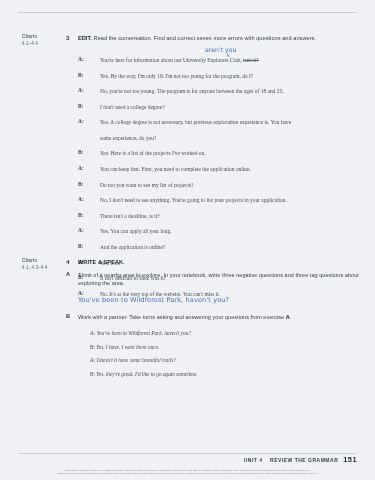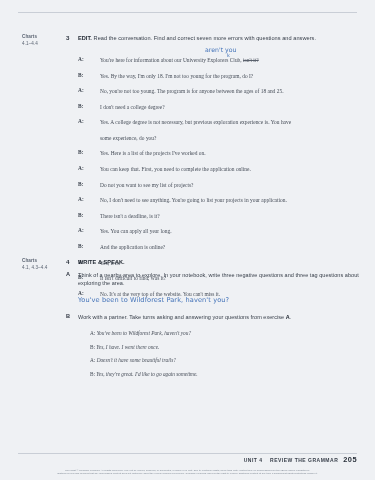--- a/index.html
+++ b/index.html
@@ -365,21 +365,21 @@
       </div>
     </div>
   </div>
 
   <div class="footer-rule"></div>
 
   <div class="footer-label">
     <span>UNIT 4</span>
     &nbsp;&nbsp;
     <span>REVIEW THE GRAMMAR</span>
-    <span class="pg">205</span>
+    <span class="pg">151</span>
   </div>
 
   <div class="copyright">
     <div>Copyright © Cengage Learning. All Rights Reserved. May not be copied, scanned, or duplicated, in whole or in part. Due to electronic rights, some third party content may be suppressed from the eBook and/or eChapter(s).</div>
     <div>Editorial review has deemed that any suppressed content does not materially affect the overall learning experience. Cengage Learning reserves the right to remove additional content at any time if subsequent rights restrictions require it.</div>
   </div>
 
 </div>
 
 </body></html>

